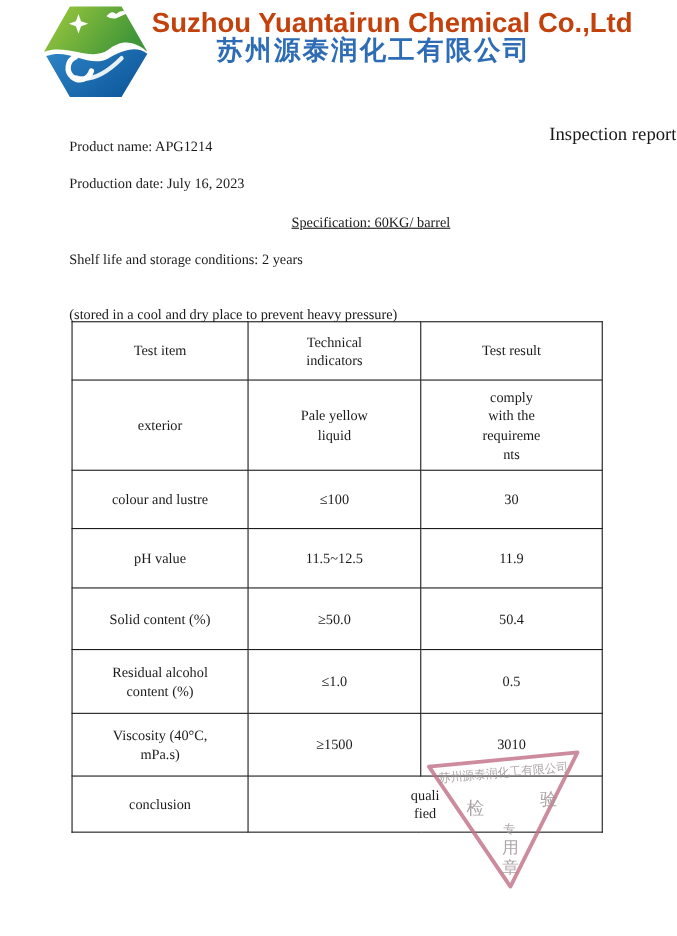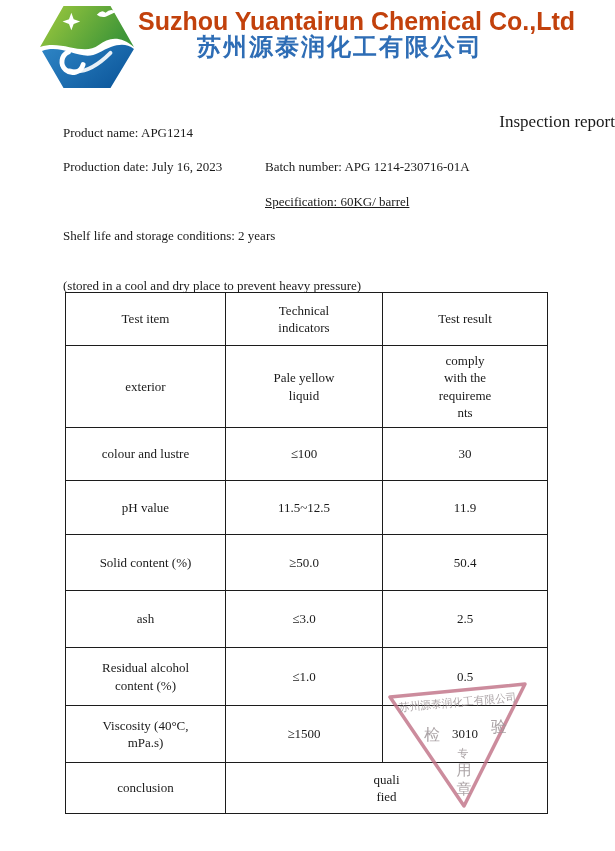--- a/index.html
+++ b/index.html
@@ -83,21 +83,20 @@
 
   <div class="abs company">
     <div class="company-en">Suzhou Yuantairun Chemical Co.,Ltd</div>
     <div class="company-zh">苏州源泰润化工有限公司</div>
   </div>
 
   <div class="abs title">Inspection report</div>
 
   <div class="abs info" style="left:63px; top:125px;">Product name: APG1214</div>
   <div class="abs info" style="left:63px; top:159px;">Production date: July 16, 2023</div>
-  <div class="abs info" style="left:265px; top:159px;">Batch number: APG 1214-230716-01A</div>
   <div class="abs info" style="left:265px; top:194px;text-decoration:underline;">Specification: 60KG/ barrel</div>
   <div class="abs info" style="left:63px; top:228px;">Shelf life and storage conditions: 2 years</div>
   <div class="abs info" style="left:63px; top:278px;">(stored in a cool and dry place to prevent heavy pressure)</div>
 
   <div class="abs report-table">
     <table>
       <colgroup>
           <col style="width:160px">
           <col style="width:157px">
           <col style="width:165px">
@@ -126,25 +125,20 @@
       <tr class="h54">
         <td>pH value</td>
         <td>11.5~12.5</td>
         <td>11.9</td>
       </tr>
       <tr class="h56">
         <td>Solid content (%)</td>
         <td>≥50.0</td>
         <td>50.4</td>
       </tr>
-      <tr class="h57">
-        <td>ash</td>
-        <td>≤3.0</td>
-        <td>2.5</td>
-      </tr>
       <tr class="h58">
         <td>Residual alcohol
 content (%)</td>
         <td>≤1.0</td>
         <td>0.5</td>
       </tr>
       <tr class="h57">
         <td>Viscosity (40°C,
 mPa.s)</td>
         <td>≥1500</td>

